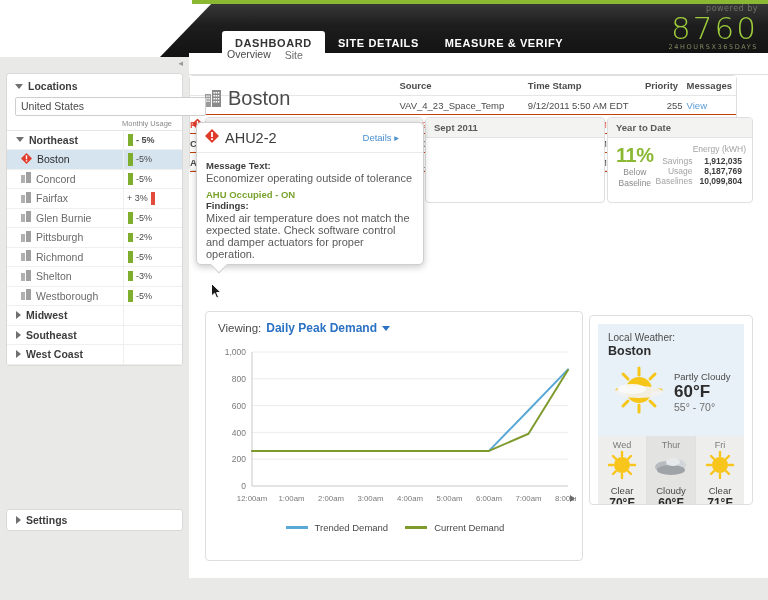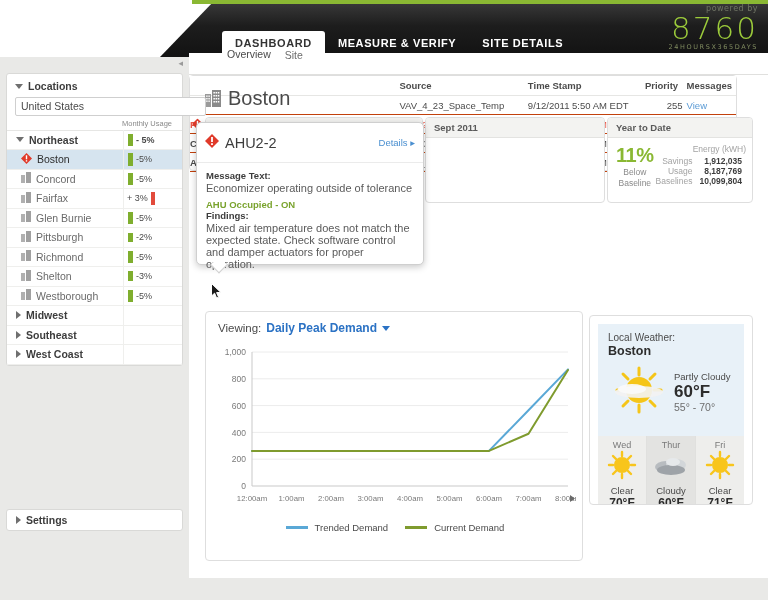--- a/index.html
+++ b/index.html
@@ -169,21 +169,21 @@
   .wx-dt { font-size: 12px; font-weight: bold; color: #2d2d2d; line-height: 14px; }
   .wx-dl { font-size: 9.5px; color: #8a8a8a; }
 
   
   #popup {
     position: absolute; left: 196px; top: 122px; width: 228px; height: 143px;
     background: #ffffff; border: 1px solid #cfcfcf; border-radius: 5px;
     box-shadow: 0 2px 7px rgba(0,0,0,.22); z-index: 40;
   }
   .pop-head {
-    height: 40px; display: flex; align-items: center; padding: 0 8px 0 8px;
+    height: 30px; display: flex; align-items: center; padding: 0 24px 0 8px;
     border-bottom: 1px solid #ebebeb;
   }
   .pop-title { font-size: 14.5px; color: #3d3d3d; margin-left: 6px; flex: 1; }
   .pop-details { font-size: 9.5px; color: #4a8fd0; cursor: pointer; }
   .pop-body { padding: 7px 9px 0 9px; }
   .pop-lbl { font-size: 9.5px; font-weight: bold; color: #3d3d3d; }
   .pop-txt { font-size: 11px; color: #5a5a5a; line-height: 12px; margin-top: 1px; }
   .pop-status { font-size: 9.5px; font-weight: bold; color: #7aa32e; margin-top: 5px; }
   .pop-find-lbl { font-size: 9.5px; font-weight: bold; color: #3d3d3d; margin-top: 0; }
   .pop-tail {
@@ -254,22 +254,22 @@
     <div class="header-green"></div>
 
     <div class="logo-box">
       <div class="logo-powered">powered by</div>
       <div class="logo-8760">8760</div>
       <div class="logo-sub">24HOURSX365DAYS</div>
     </div>
 
     <div class="mainnav">
       <div class="tab active">DASHBOARD</div>
+      <div class="tab">SITE DETAILS</div>
       <div class="tab">MEASURE &amp; VERIFY</div>
-      <div class="tab">SITE DETAILS</div>
     </div>
   </div>
 
   <div class="subnav">
     <div class="sub active">Overview</div>
     <div class="sub">Site</div>
   </div>
 
   <div class="content">
 

